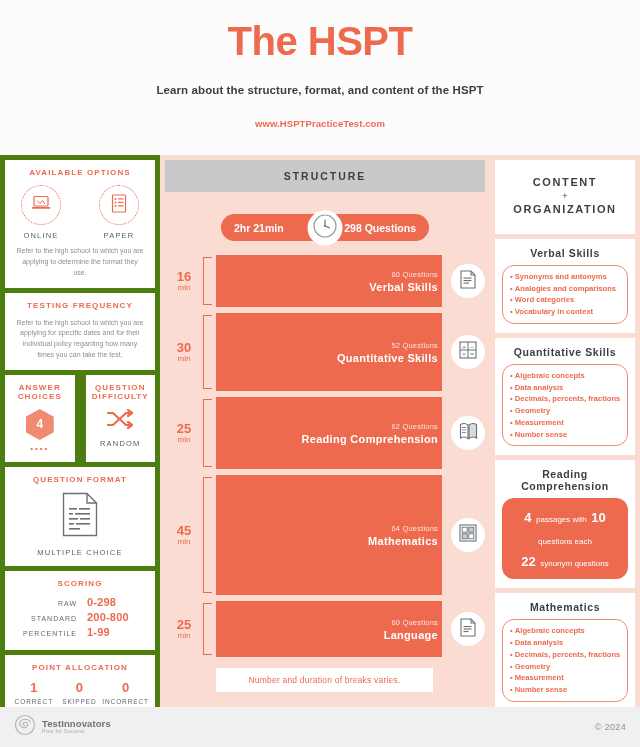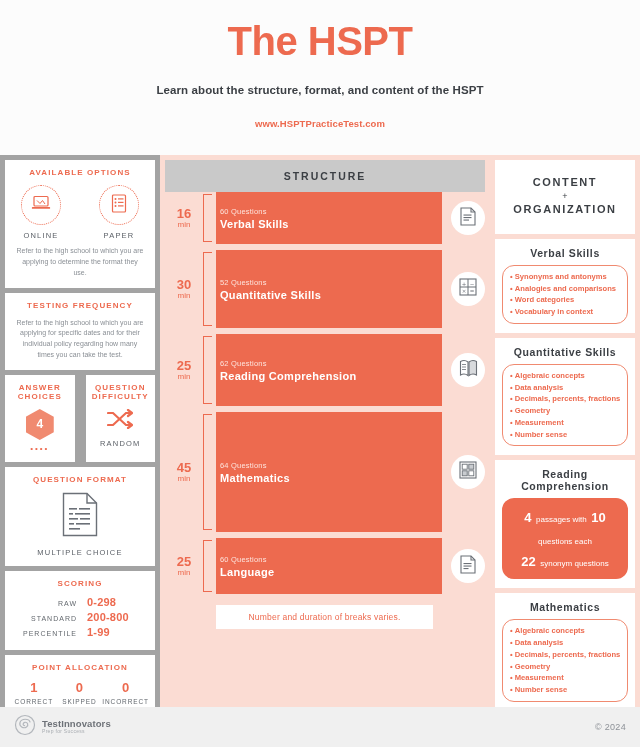--- a/index.html
+++ b/index.html
@@ -21,21 +21,21 @@
     margin-top: 20px; font-size: 11.5px; font-weight: bold; color: #3b3f44;
     letter-spacing: 0.1px;
   }
   .weburl {
     margin-top: 22px; font-size: 9.5px; font-weight: bold; color: #ED6A4F;
     letter-spacing: 0.1px;
   }
 
   
   .body-wrap { position:relative; display: flex; height: 552px; }
-  .col-left   { width: 160px; background: #a3a3a3; }
+  .col-left   { width: 160px; background: #4d7c0f; }
   .col-center { width: 330px; background: #fbdcd3; }
   .col-right  { width: 150px; background: #fbdcd3; }
 
   
   .lcard { background:#ffffff; margin: 0 5px 5px 5px; padding: 8px 6px 9px 6px; text-align:center; }
   .lcard:first-child { margin-top: 5px; }
   .lhead {
     font-size: 8px; font-weight: bold; color:#ED6A4F; letter-spacing: 1.1px;
     text-transform: uppercase; margin-bottom: 8px;
   }
@@ -111,21 +111,21 @@
   .time-col { width: 38px; display:flex; flex-direction:column; align-items:center; justify-content:center; }
   .time-num { font-size: 13px; font-weight:bold; color:#ED6A4F; line-height:1.05; }
   .time-unit { font-size: 8px; color:#ED6A4F; }
   .bracket {
     width: 9px; border-left: 1.5px solid #ED6A4F;
     border-top: 1.5px solid #ED6A4F; border-bottom: 1.5px solid #ED6A4F;
     margin: 2px 4px 2px 0;
   }
   .bar {
     flex: 1; background:#ED6A4F; display:flex; flex-direction:column;
-    align-items:flex-start; justify-content:center; color:#fff; padding: 4px;
+    align-items:flex-end; justify-content:center; color:#fff; padding: 4px;
   }
   .bar-q { font-size: 7.5px; color:#fde3dc; letter-spacing:0.2px; }
   .bar-name { font-size: 11px; font-weight:bold; margin-top: 2px; letter-spacing:0.3px; }
   .sec-icon {
     width: 34px; height: 34px; border-radius:50%; background:#fff;
     display:flex; align-items:center; justify-content:center;
     align-self:center; margin-left: 9px; flex:0 0 34px;
   }
   .breaks-note {
     margin: 11px 52px 0 51px; background:#ffffff; color:#ED6A4F;
@@ -301,20 +301,36 @@
           </div>
         </div>
       </div>
     </div>
 
     <div class="col-center">
       <div class="structure-bar">STRUCTURE</div>
 
       <div class="center-inner">
 
+        <div class="pill-wrap">
+          <div class="pill">
+            <span>2hr 21min</span>
+            <span>298 Questions</span>
+          </div>
+          <div class="clock-badge">
+            <span>
+              <svg width="25" height="25" viewBox="0 0 25 25">
+                <circle cx="12.5" cy="12.5" r="11" fill="#fff" stroke="#9a9ea3" stroke-width="1.2"></circle>
+                <line x1="12.5" y1="12.5" x2="12.5" y2="6.5" stroke="#6b7077" stroke-width="1.2" stroke-linecap="round"></line>
+                <line x1="12.5" y1="12.5" x2="17" y2="14.5" stroke="#6b7077" stroke-width="1.2" stroke-linecap="round"></line>
+                <circle cx="12.5" cy="12.5" r="1" fill="#6b7077"></circle>
+              </svg>
+            </span>
+          </div>
+        </div>
 
         <div class="section-row" style="height:52px">
           <div class="time-col">
             <div class="time-num">16</div>
             <div class="time-unit">min</div>
           </div>
           <div class="bracket"></div>
           <div class="bar">
             <div class="bar-q">60 Questions</div>
             <div class="bar-name">Verbal Skills</div>

